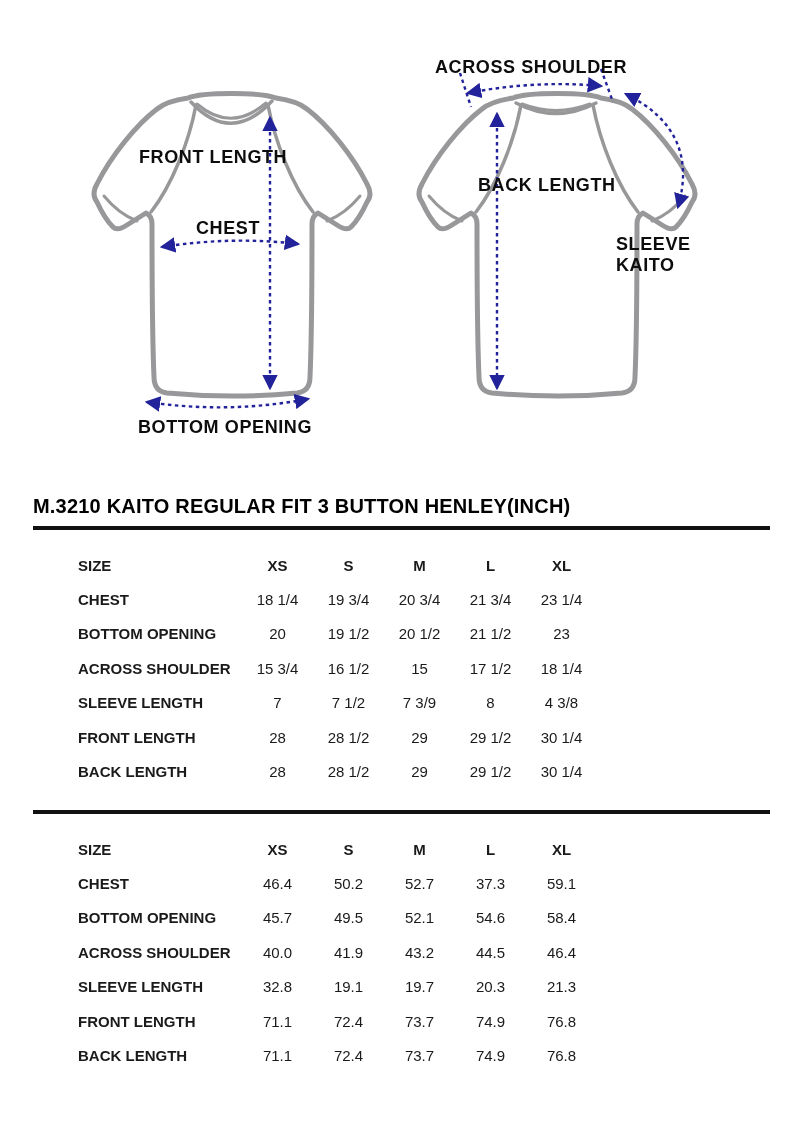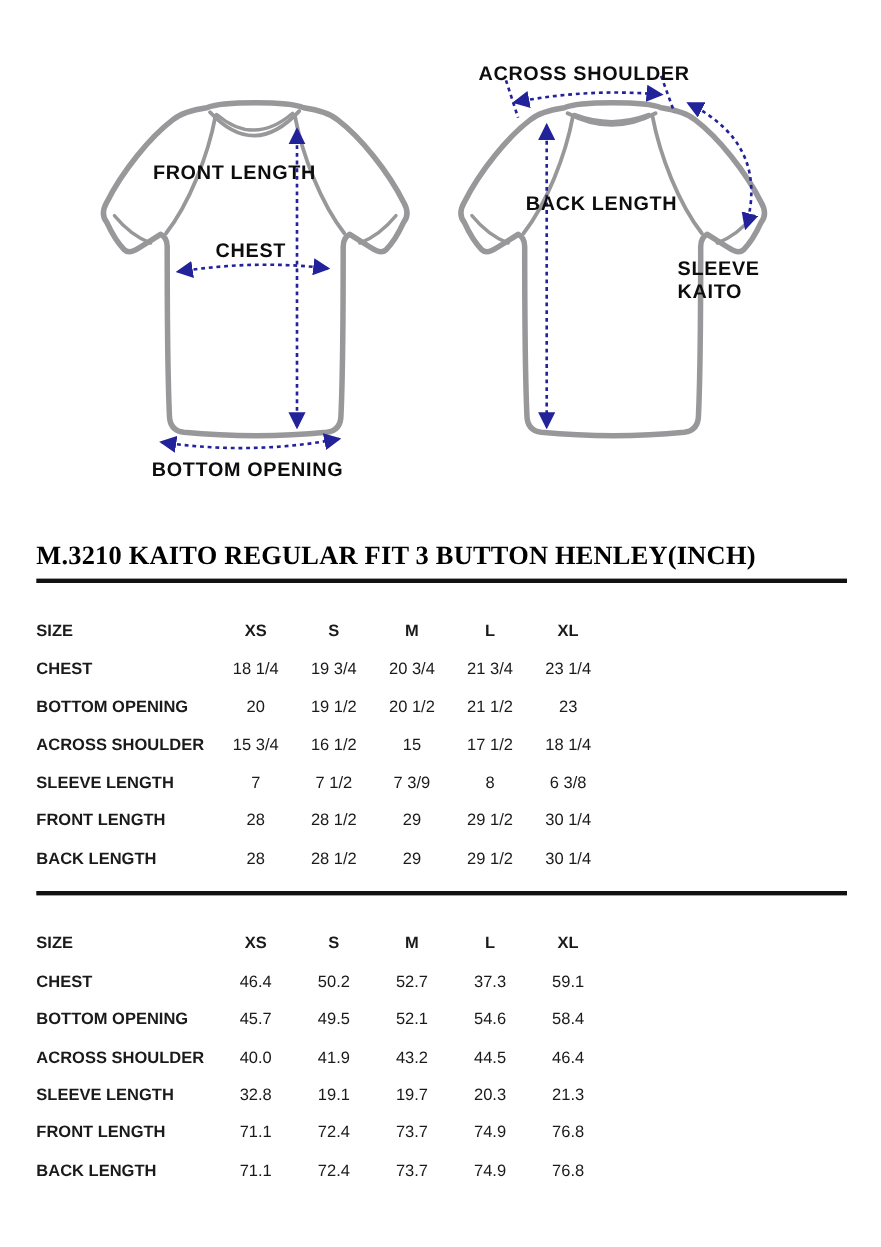--- a/index.html
+++ b/index.html
@@ -5,23 +5,23 @@
   html,body{margin:0;padding:0;background:#fff;}
   #page{position:relative;width:801px;height:1134px;background:#ffffff;overflow:hidden;
         font-family:"Liberation Sans",sans-serif;color:#1a1a1a;}
   
   #diagram{position:absolute;left:0;top:0;width:801px;height:480px;}
   #diagram svg{position:absolute;left:0;top:0;}
   .dlabel{position:absolute;font-weight:bold;font-size:18px;letter-spacing:.6px;color:#0d0d0d;white-space:nowrap;}
   .dlabel.center{text-align:center;white-space:normal;}
   
   .size-table{position:absolute;left:33px;width:740px;}
-  .t-title{font-size:24px;font-weight:bold;letter-spacing:.2px;color:#000;line-height:24px;white-space:nowrap;font-family:Liberation Serif, serif;}
+  .t-title{font-size:20px;font-weight:bold;letter-spacing:.2px;color:#000;line-height:24px;white-space:nowrap;}
   .t-rule{height:4px;background:#111;margin-top:8px;width:737px;}
-  .srow{display:flex;align-items:flex-end;height:34.4px;}
+  .srow{display:flex;align-items:center;height:34.4px;margin-left:45px;}
   .srow.first{margin-top:18px;}
   .rlabel{width:164px;font-size:15px;font-weight:bold;white-space:nowrap;}
   .cell{width:71px;text-align:center;font-size:15px;}
   .hrow .cell{font-weight:bold;}
 </style>
 </head>
 <body>
 
 <div id="page">
 
@@ -135,21 +135,21 @@
       <div class="cell">15</div>
       <div class="cell">17 1/2</div>
       <div class="cell">18 1/4</div>
     </div>
     <div class="srow">
       <div class="rlabel">SLEEVE LENGTH</div>
       <div class="cell">7</div>
       <div class="cell">7 1/2</div>
       <div class="cell">7 3/9</div>
       <div class="cell">8</div>
-      <div class="cell">6 3/8</div>
+      <div class="cell">4 3/8</div>
     </div>
     <div class="srow">
       <div class="rlabel">FRONT LENGTH</div>
       <div class="cell">28</div>
       <div class="cell">28 1/2</div>
       <div class="cell">29</div>
       <div class="cell">29 1/2</div>
       <div class="cell">30 1/4</div>
     </div>
     <div class="srow">

